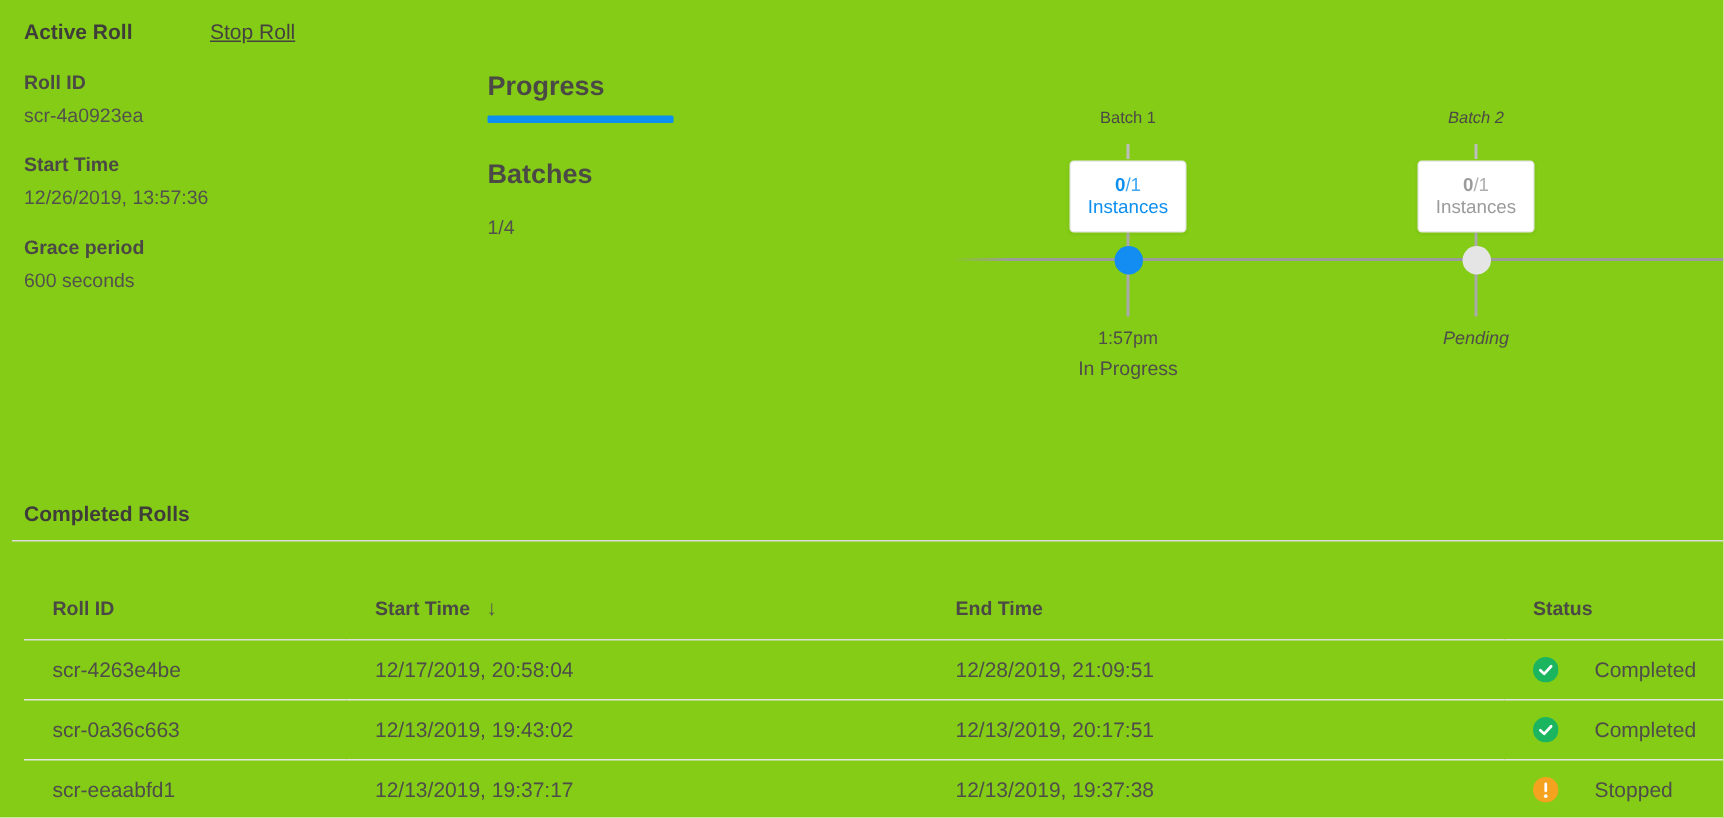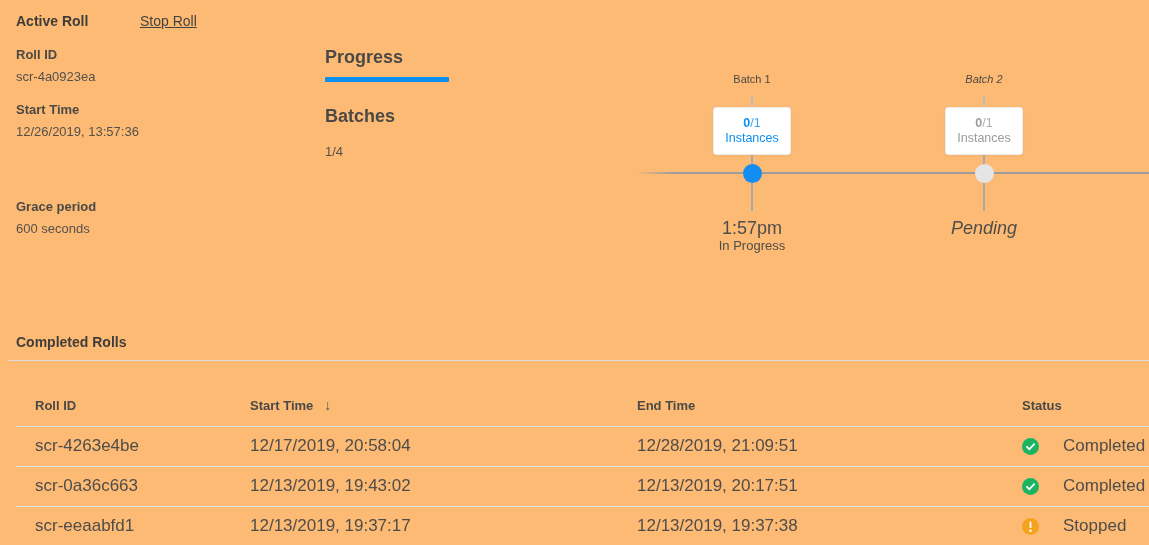--- a/index.html
+++ b/index.html
@@ -1,29 +1,29 @@
 <!DOCTYPE html>
 <html><head>
 <meta charset="utf-8">
 <style>
   * { margin:0; padding:0; box-sizing:border-box; }
   html,body { background:#fff; }
   body { font-family:"Liberation Sans","DejaVu Sans",sans-serif; color:#4f4d49; }
-  .page { position:relative; width:1149px; height:545px; background:#fdba74; overflow:hidden; }
+  .page { position:relative; width:1149px; height:545px; background:#84cc16; overflow:hidden; }
 
   
   .ar-title { position:absolute; left:16px; top:13px; font-size:14px; font-weight:700; color:#3f3d3a; }
   .stop-link { position:absolute; left:100px; top:13px; font-size:14px; color:#45433f;
                text-decoration:underline; cursor:pointer;margin-left:40px; }
 
   
   .field { position:absolute; left:16px; }
   .field .lbl { font-size:13px; font-weight:600; color:#4b4945; }
   .field .val { font-size:13px; font-weight:400; color:#53514d; margin-top:7px; }
-  .f0 { top:47px; } .f1 { top:102px; } .f2 { top:157px;margin-top:42px; }
+  .f0 { top:47px; } .f1 { top:102px; } .f2 { top:157px; }
 
   
   .progress-col { position:absolute; left:325px; top:47px; }
   .progress-col .lbl { font-size:18px; font-weight:600; color:#4b4945; }
   .progress-bar { margin-top:9px; width:124px; height:5px; background:#0d8ff0; border-radius:1px; }
   .batches-lbl { margin-top:24px; }
   .batches-val { margin-top:17px; font-size:13px; color:#53514d; }
 
   
   .hline { position:absolute; left:635px; top:172px; width:514px; height:2px;
@@ -34,41 +34,41 @@
   .tl-card { position:absolute; top:107px; width:78px; height:48px; background:#fff;
              border:1px solid #ececec; border-radius:3px; box-shadow:0 1px 3px rgba(0,0,0,.06);
              z-index:3; text-align:center; font-size:12.5px; padding-top:8px; line-height:15px; }
   .tl-card.active { color:#0d8ff0; cursor:pointer; }
   .tl-card.pending { color:#9b9b9b; }
   .tl-card .cnt { font-weight:700; }
   .tl-card .tot { font-weight:400; opacity:.8; }
   .tl-dot { position:absolute; top:164px; width:19px; height:19px; border-radius:50%; z-index:2; }
   .tl-dot.active { background:#148df2; }
   .tl-dot.pending { background:#e5e5e5; }
-  .tl-time { position:absolute; top:218px; width:160px; text-align:center; font-size:18px; color:#4f4d49; }
+  .tl-time { position:absolute; top:218px; width:160px; text-align:center; font-size:12px; color:#4f4d49; }
   .tl-state { position:absolute; top:238px; width:160px; text-align:center; font-size:13px; color:#4f4d49; }
 
   
   .b1.tl-name,.b1.tl-time,.b1.tl-state { left:672px; }
   .b2.tl-name,.b2.tl-time,.b2.tl-state { left:904px;font-style:italic; }
   .b1.tl-tick,.b1.tl-conn { left:751px; }
   .b2.tl-tick,.b2.tl-conn { left:983px; }
   .b1.tl-card { left:713px; } .b2.tl-card { left:945px; }
   .b1.tl-dot { left:743px; } .b2.tl-dot { left:975px; }
 
   
   .cr-title { position:absolute; left:16px; top:334px; font-size:14px; font-weight:700; color:#3f3d3a; }
   .cr-divider { position:absolute; left:8px; top:360px; width:1141px; height:1px; background:#dcdcdc; }
 
   table.cr { position:absolute; left:16px; top:385px; width:1133px; border-collapse:collapse; table-layout:fixed; }
   table.cr col.c0 { width:215px; } table.cr col.c1 { width:387px; } table.cr col.c2 { width:385px; }
   table.cr th { height:41px; text-align:left; vertical-align:middle; padding-left:19px;
                 font-size:13px; font-weight:600; color:#4b4945; border-bottom:1px solid #dedede; cursor:pointer; }
   table.cr td { height:40px; vertical-align:middle; padding-left:19px;
-                font-size:17px; font-weight:400; color:#4f4d49; border-bottom:1px solid #e5e5e5; }
+                font-size:14px; font-weight:400; color:#4f4d49; border-bottom:1px solid #e5e5e5; }
   .sort-arrow { display:inline-block; margin-left:11px; font-size:14px; font-weight:400; color:#55534f; }
   .status-cell { display:flex; align-items:center; gap:24px; }
   .status-icon { width:17px; height:17px; flex:0 0 auto; }
 </style>
 </head>
 <body>
 
 <div class="page">
 
   <div class="ar-title">Active Roll</div>

